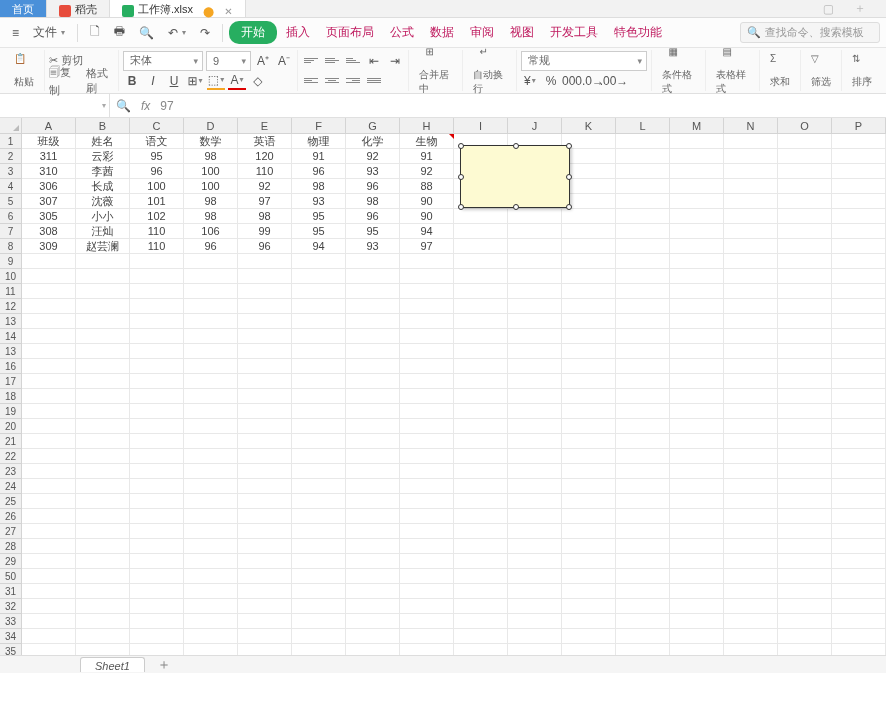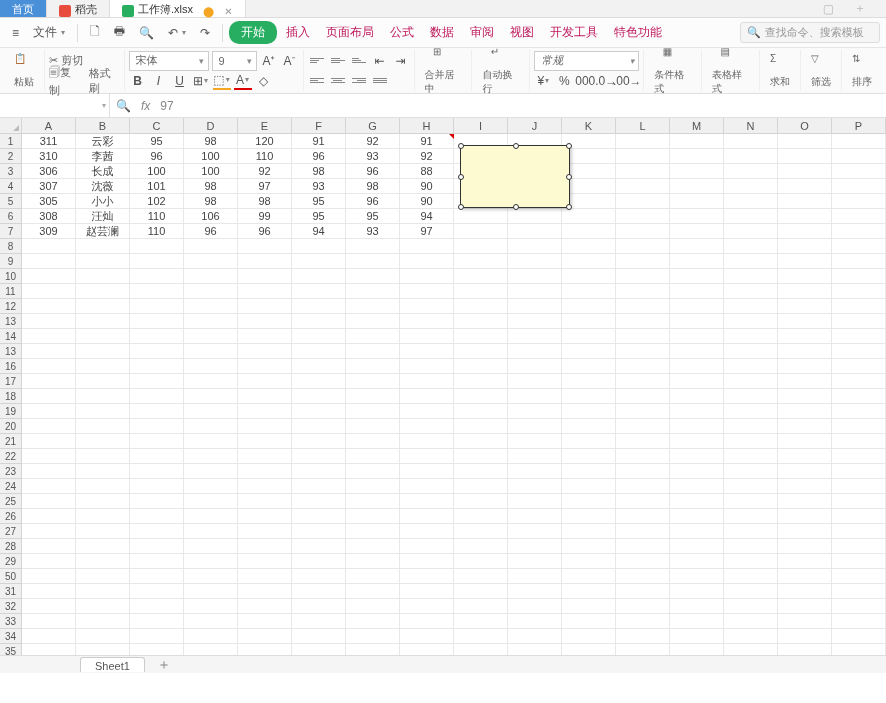--- a/index.html
+++ b/index.html
@@ -30,21 +30,21 @@
 .ribbon { height: 46px; background: #fafafa; border-bottom: 1px solid #e0e0e0; display: flex; align-items: stretch; padding: 2px 4px; }
 .ribbon-group { display: flex; flex-direction: column; justify-content: center; padding: 0 4px; border-right: 1px solid #eee; }
 .ribbon-group:last-child { border-right: none; }
 .ribbon-big { display: flex; flex-direction: column; align-items: center; justify-content: center; padding: 0 6px; font-size: 10px; color: #666; gap: 2px; }
 .ribbon-big-icon { width: 20px; height: 20px; display: inline-block; }
 .ribbon-row { display: flex; align-items: center; gap: 3px; font-size: 11px; color: #666; height: 20px; }
 .ribbon-sel { border: 1px solid #ccc; background: #fff; padding: 1px 18px 1px 6px; font-size: 11px; position: relative; height: 20px; display: flex; align-items: center; }
 .ribbon-sel::after { content: "▾"; position: absolute; right: 4px; font-size: 9px; color: #888; }
 .ribbon-sel.font { width: 80px; text-align: center; }
 .ribbon-sel.size { width: 45px; }
-.ribbon-sel.format { width: 105px; font-style: italic; }
+.ribbon-sel.format { width: 126px; }
 .ribbon-tool { width: 18px; height: 18px; display: flex; align-items: center; justify-content: center; font-size: 12px; color: #555; }
 .ribbon-tool.bold { font-weight: bold; }
 .ribbon-tool.italic { font-style: italic; }
 .ribbon-tool.underline { text-decoration: underline; }
 .align-icon { display: inline-flex; flex-direction: column; gap: 1px; width: 14px; }
 .align-icon span { height: 1px; background: #888; }
 
 
 .formula-row { height: 24px; border-bottom: 1px solid #e0e0e0; display: flex; align-items: center; }
 .name-box { width: 110px; height: 100%; border-right: 1px solid #e0e0e0; padding: 0 6px; display: flex; align-items: center; justify-content: flex-end; font-size: 11px; position: relative; }
@@ -65,21 +65,21 @@
 .row { display: flex; height: 15px; }
 .cell { width: 54px; height: 15px; border-right: 1px solid #e8e8e8; border-bottom: 1px solid #e8e8e8; font-size: 11px; color: #444; display: flex; align-items: center; justify-content: center; padding: 0 2px; overflow: hidden; }
 
 
 .comment-indicator { position: absolute; width: 0; height: 0; border-left: 5px solid transparent; border-top: 5px solid #d00; }
 .comment-shape { position: absolute; background: #fdfad2; border: 1px solid #333; box-shadow: 2px 2px 3px rgba(0,0,0,.2); }
 .handle { position: absolute; width: 6px; height: 6px; background: #fff; border: 1px solid #333; border-radius: 50%; }
 
 
 .sheet-tabs { position: absolute; bottom: 0; left: 0; right: 0; height: 18px; background: #f5f5f5; border-top: 1px solid #ddd; display: flex; align-items: center; padding-left: 80px; gap: 6px; }
-.sheet-tab { background: #fff; border: 1px solid #ccc; border-bottom: none; padding: 2px 14px 0; font-size: 11px; color: #555; border-radius: 3px 3px 0 0; }
+.sheet-tab { background: #fff; border: 1px solid #ccc; border-bottom: none; padding: 2px 14px 0; font-size: 11px; color: #555; border-radius: 3px 3px 0 0; font-style: italic; }
 .sheet-add { color: #888; font-size: 14px; padding: 0 6px; }
 
 
 .caret { font-size: 8px; color: #888; margin-left: 1px; }
 </style>
 </head>
 <body>
 
 <div class="tabs-bar">
   <div class="tab home">
@@ -364,20 +364,38 @@
       <div class="comment-shape" style="left:438px; top:11px; width:110px; height:63px;">
         <div class="handle" style="left:-3px; top:-3px"></div>
         <div class="handle" style="left:52px; top:-3px"></div>
         <div class="handle" style="right:-3px; top:-3px"></div>
         <div class="handle" style="left:-3px; top:28px"></div>
         <div class="handle" style="right:-3px; top:28px"></div>
         <div class="handle" style="left:-3px; bottom:-3px"></div>
         <div class="handle" style="left:52px; bottom:-3px"></div>
         <div class="handle" style="right:-3px; bottom:-3px"></div>
       </div>
+    <div class="row">
+          <div class="cell">班级</div>
+          <div class="cell">姓名</div>
+          <div class="cell">语文</div>
+          <div class="cell">数学</div>
+          <div class="cell">英语</div>
+          <div class="cell">物理</div>
+          <div class="cell">化学</div>
+          <div class="cell">生物</div>
+          <div class="cell"></div>
+          <div class="cell"></div>
+          <div class="cell"></div>
+          <div class="cell"></div>
+          <div class="cell"></div>
+          <div class="cell"></div>
+          <div class="cell"></div>
+          <div class="cell"></div>
+        </div>
         <div class="row">
           <div class="cell">311</div>
           <div class="cell">云彩</div>
           <div class="cell">95</div>
           <div class="cell">98</div>
           <div class="cell">120</div>
           <div class="cell">91</div>
           <div class="cell">92</div>
           <div class="cell">91</div>
           <div class="cell"></div>

